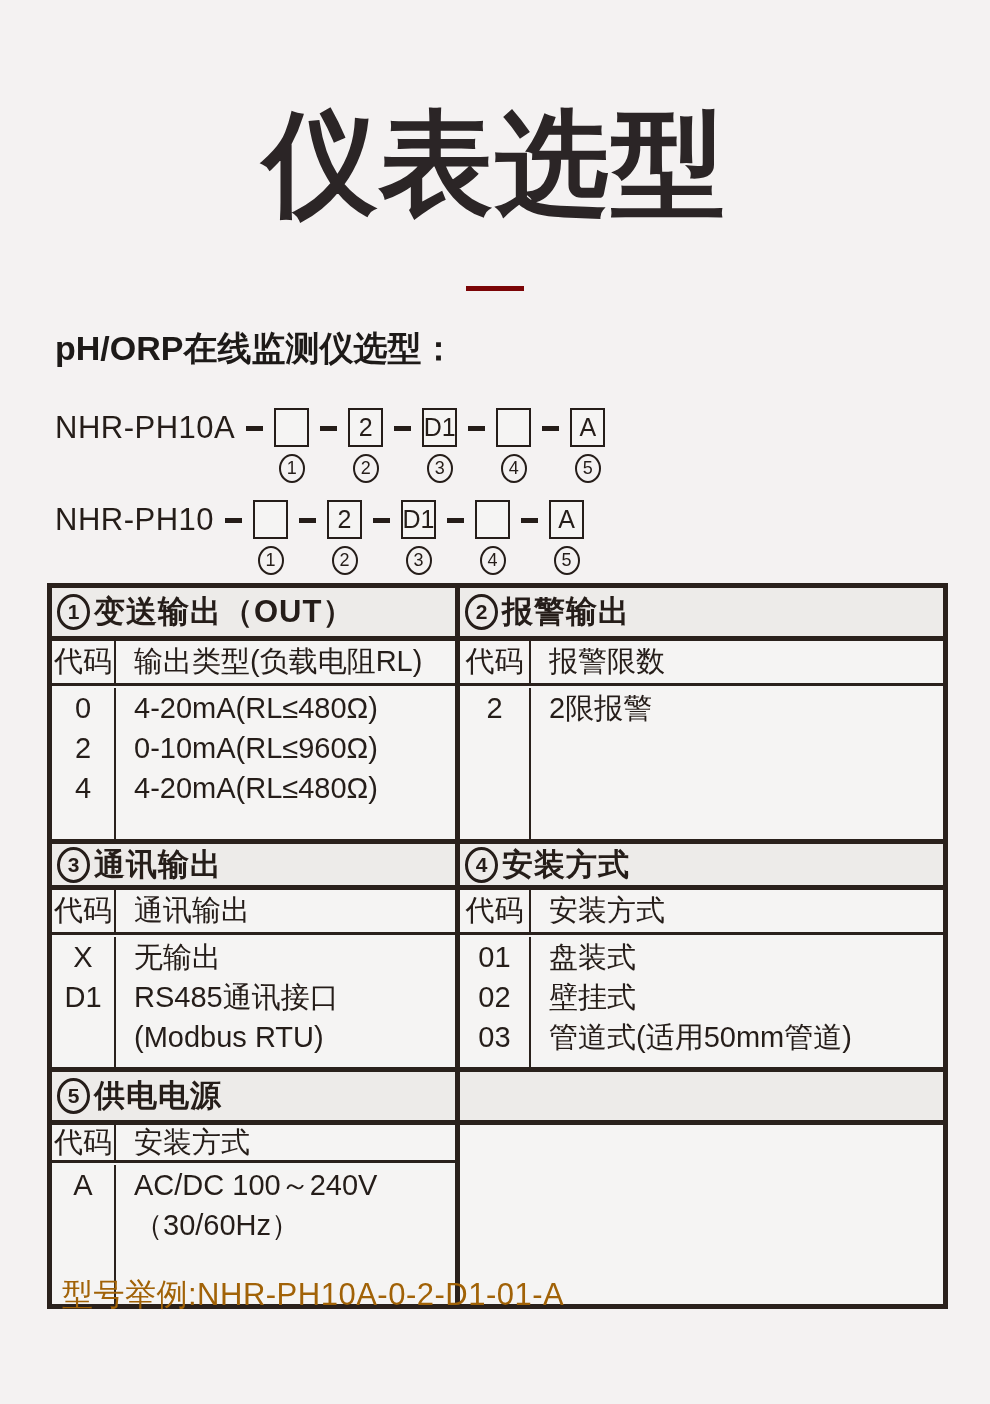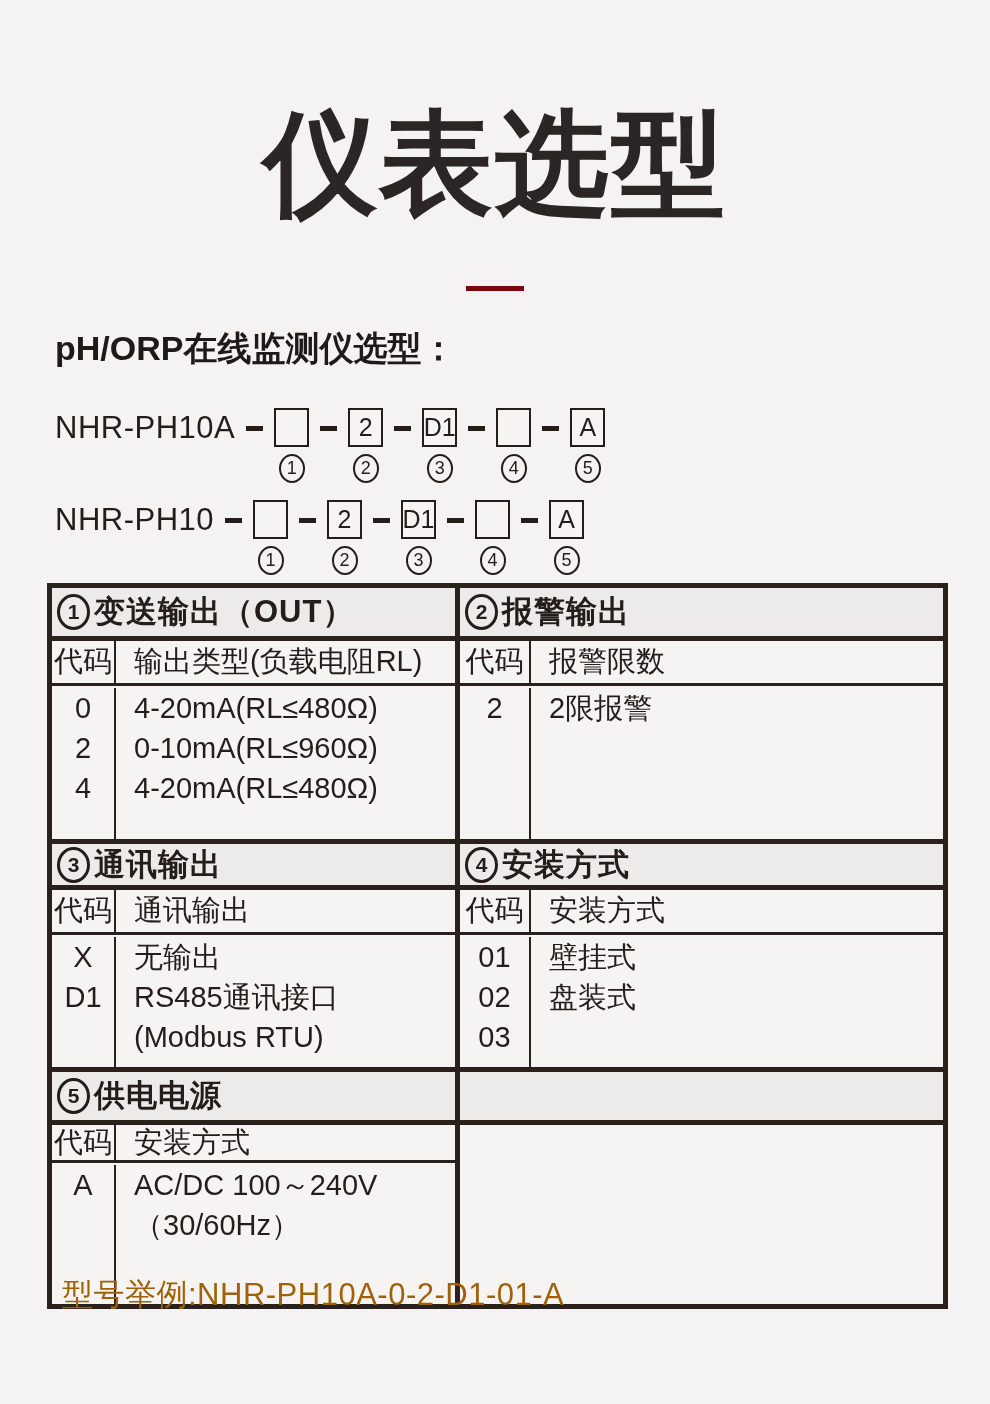--- a/index.html
+++ b/index.html
@@ -277,22 +277,23 @@
         <div class="code-col">代码</div>
         <div class="desc-col">安装方式</div>
       </div>
       <div class="row data h130 bb-thick">
         <div class="code-col">
           <div>01</div>
           <div>02</div>
           <div>03</div>
         </div>
         <div class="desc-col">
+          <div>盘装式</div>
           <div>壁挂式</div>
-          <div>盘装式</div>
+          <div>管道式(适用50mm管道)</div>
         </div>
       </div>
 
       <div class="sec-header h48 bb-thick"></div>
       <div class="grow"></div>
     </div>
   </div>
 
   <div class="example-line">型号举例:NHR-PH10A-0-2-D1-01-A</div>
 

